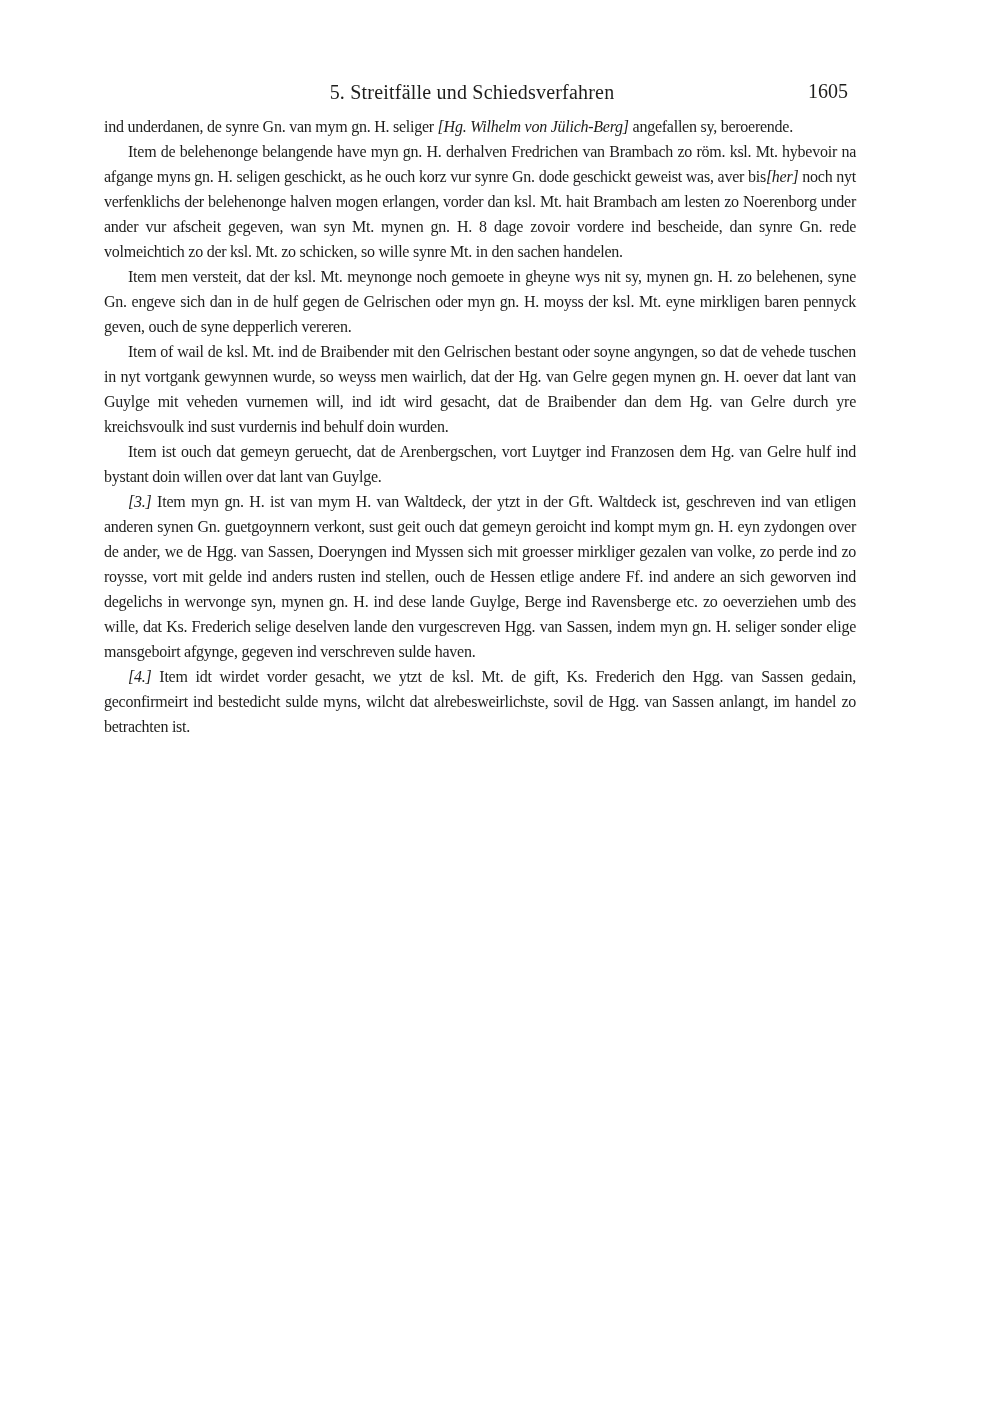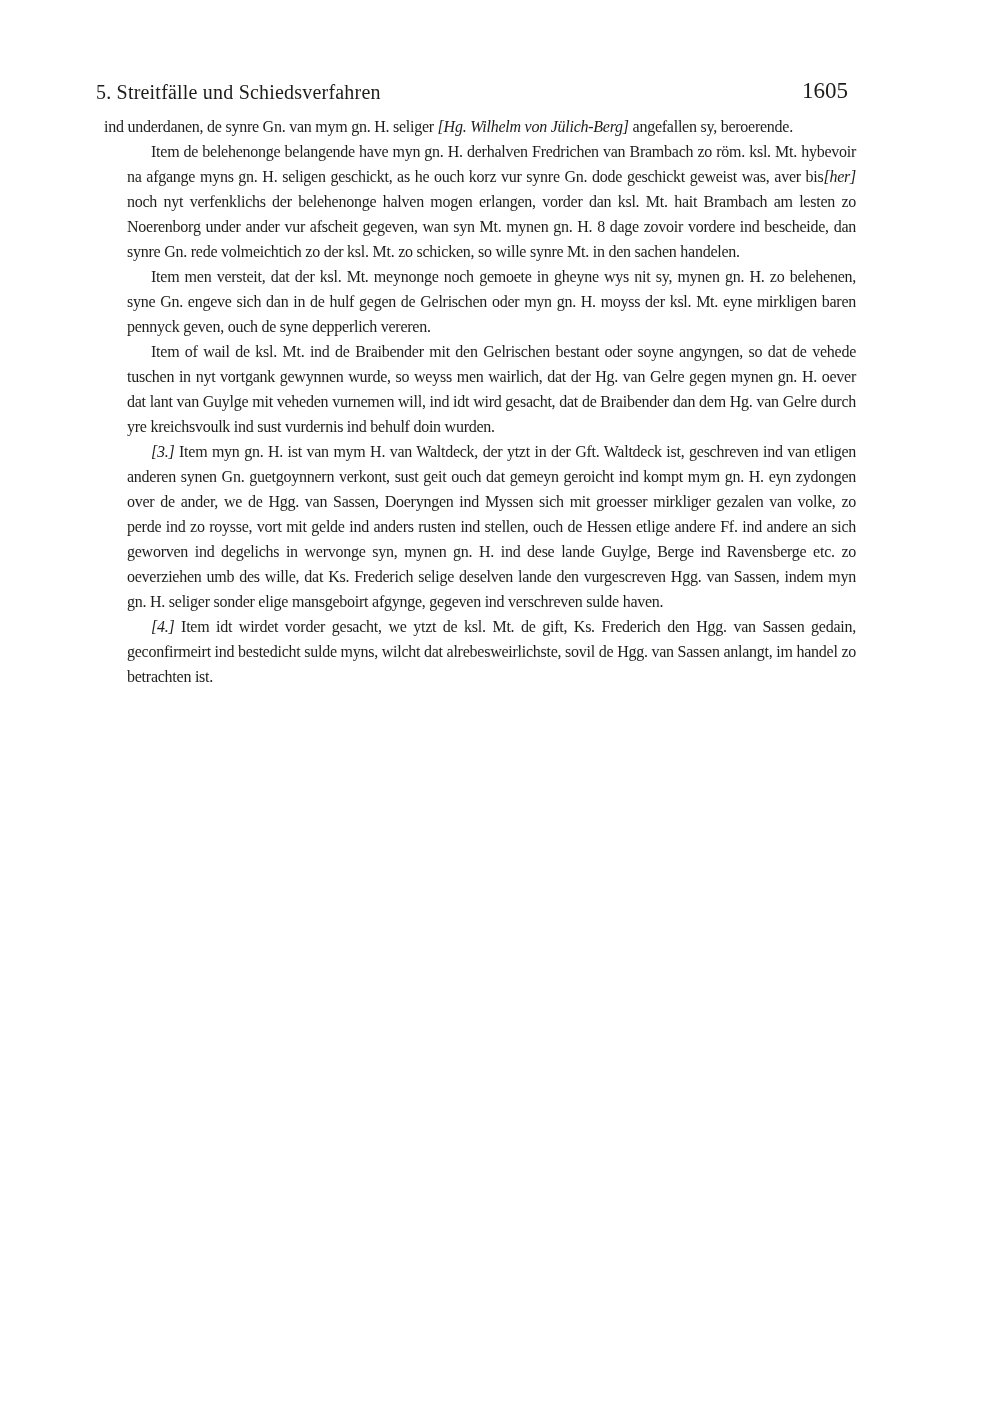--- a/index.html
+++ b/index.html
@@ -24,61 +24,61 @@
     position: absolute;
     top: 80px;
     left: 96px;
     width: 752px;
     height: 24px;
     font-size: 20px;
     line-height: 24px;
   }
   .running-head {
     display: block;
-    text-align: left;
+    text-align: center;
     letter-spacing: 0.2px;
   }
   .page-number {
     position: absolute;
     top: -2px;
     right: 0;
-    font-size: 23px;
+    font-size: 20px;
     line-height: 26px;
   }
   .body-text {
     position: absolute;
     top: 114px;
     left: 104px;
     width: 752px;
     font-size: 16px;
     line-height: 25px;
     text-align: justify;
     letter-spacing: -0.25px;
   }
   .para {
     margin: 0;
     padding: 0;
   }
   .para.indent {
     text-indent: 24px;
-    margin-left: 23px;
   }
   .it {
     font-style: italic;
   }
 </style>
 </head>
 <body style="color: rgb(29, 29, 27); background: rgb(255, 255, 255);">
 
 <div class="page">
   <header class="page-header">
     <span class="running-head">5. Streitfälle und Schiedsverfahren</span>
     <span class="page-number">1605</span>
   </header>
   <main class="body-text">
       <p class="para"><span class="">ind underdanen, de synre Gn. van mym gn. H. seliger </span><span class="it">[Hg. Wilhelm von Jülich-Berg]</span><span class=""> angefallen sy, beroerende.</span></p>
       <p class="para indent"><span class="">Item de belehenonge belangende have myn gn. H. derhalven Fredrichen van Brambach zo röm. ksl. Mt. hybevoir na afgange myns gn. H. seligen geschickt, as he ouch korz vur synre Gn. dode geschickt geweist was, aver bis</span><span class="it">[her]</span><span class=""> noch nyt verfenklichs der belehenonge halven mogen erlangen, vorder dan ksl. Mt. hait Brambach am lesten zo Noerenborg under ander vur afscheit gegeven, wan syn Mt. mynen gn. H. 8 dage zovoir vordere ind bescheide, dan synre Gn. rede volmeichtich zo der ksl. Mt. zo schicken, so wille synre Mt. in den sachen handelen.</span></p>
       <p class="para indent"><span class="">Item men versteit, dat der ksl. Mt. meynonge noch gemoete in gheyne wys nit sy, mynen gn. H. zo belehenen, syne Gn. engeve sich dan in de hulf gegen de Gelrischen oder myn gn. H. moyss der ksl. Mt. eyne mirkligen baren pennyck geven, ouch de syne depperlich vereren.</span></p>
       <p class="para indent"><span class="">Item of wail de ksl. Mt. ind de Braibender mit den Gelrischen bestant oder soyne angyngen, so dat de vehede tuschen in nyt vortgank gewynnen wurde, so weyss men wairlich, dat der Hg. van Gelre gegen mynen gn. H. oever dat lant van Guylge mit veheden vurnemen will, ind idt wird gesacht, dat de Braibender dan dem Hg. van Gelre durch yre kreichsvoulk ind sust vurdernis ind behulf doin wurden.</span></p>
+      <p class="para indent"><span class="">Item ist ouch dat gemeyn geruecht, dat de Arenbergschen, vort Luytger ind Franzosen dem Hg. van Gelre hulf ind bystant doin willen over dat lant van Guylge.</span></p>
       <p class="para indent"><span class="it">[3.]</span><span class=""> Item myn gn. H. ist van mym H. van Waltdeck, der ytzt in der Gft. Waltdeck ist, geschreven ind van etligen anderen synen Gn. guetgoynnern verkont, sust geit ouch dat gemeyn geroicht ind kompt mym gn. H. eyn zydongen over de ander, we de Hgg. van Sassen, Doeryngen ind Myssen sich mit groesser mirkliger gezalen van volke, zo perde ind zo roysse, vort mit gelde ind anders rusten ind stellen, ouch de Hessen etlige andere Ff. ind andere an sich geworven ind degelichs in wervonge syn, mynen gn. H. ind dese lande Guylge, Berge ind Ravensberge etc. zo oeverziehen umb des wille, dat Ks. Frederich selige deselven lande den vurgescreven Hgg. van Sassen, indem myn gn. H. seliger sonder elige mansgeboirt afgynge, gegeven ind verschreven sulde haven.</span></p>
       <p class="para indent"><span class="it">[4.]</span><span class=""> Item idt wirdet vorder gesacht, we ytzt de ksl. Mt. de gift, Ks. Frederich den Hgg. van Sassen gedain, geconfirmeirt ind bestedicht sulde myns, wilcht dat alrebesweirlichste, sovil de Hgg. van Sassen anlangt, im handel zo betrachten ist.</span></p>
     </main>
 </div>
 
 </body></html>

